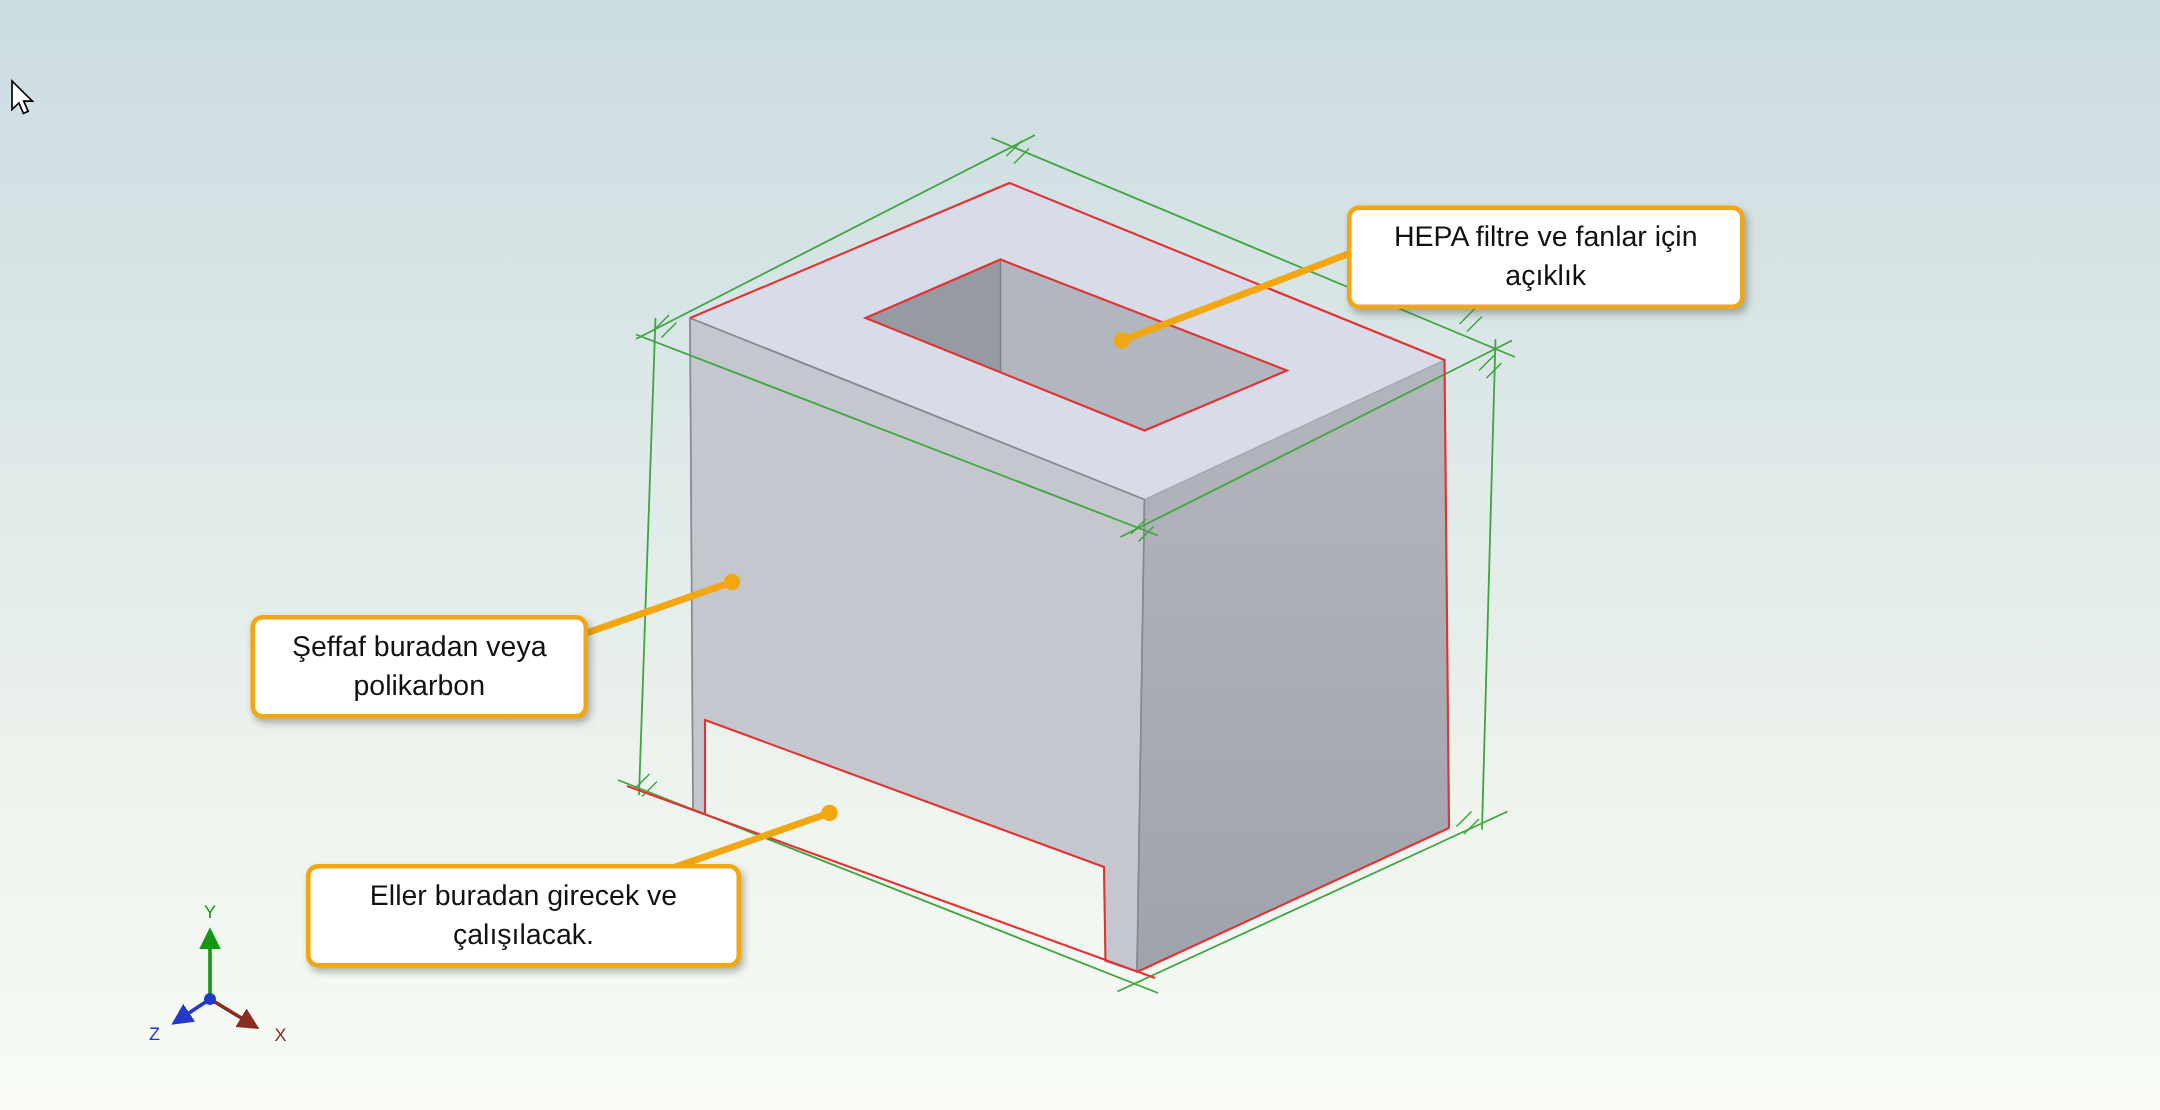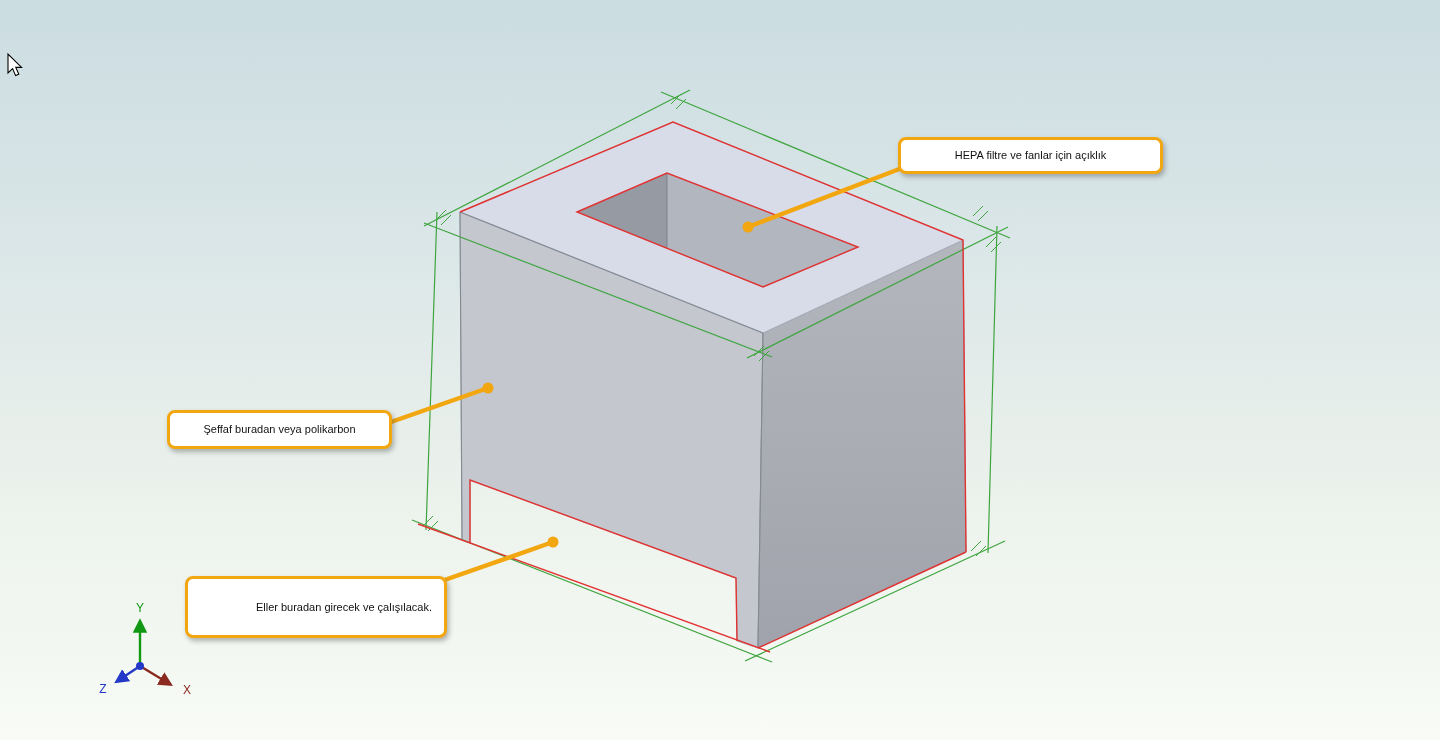--- a/index.html
+++ b/index.html
@@ -28,27 +28,27 @@
   .stage{position:absolute;inset:0;}
   .scene{position:absolute;left:0;top:0;z-index:1;}
   .callout{
     position:absolute;
     background:#ffffff;
     border:3px solid var(--callout-accent);
     border-radius:8px;
     box-shadow:2px 3px 5px rgba(90,90,90,.45);
     display:flex;align-items:center;justify-content:center;
     text-align:center;
-    font-size:11px;line-height:1.35;color:#111;
+    font-size:19px;line-height:1.35;color:#111;
     padding:6px 12px;
     z-index:2;
   }
   .callout-hepa{left:898px;top:137px;width:265px;min-height:37px;}
   .callout-front{left:167px;top:410px;width:225px;min-height:39px;}
-  .callout-hand{left:185px;top:576px;width:262px;min-height:62px;justify-content:flex-end;}
+  .callout-hand{left:204px;top:576px;width:290px;min-height:62px;justify-content:flex-end;}
 </style>
 </head>
 <body>
 
 <div class="stage">
 
   <svg class="scene" width="1440" height="740" viewBox="0 0 1440 740">
     <defs>
       <linearGradient id="sideGrad" x1="0" y1="0" x2="0" y2="1">
         <stop offset="0%" style="stop-color:var(--face-side)"></stop>

